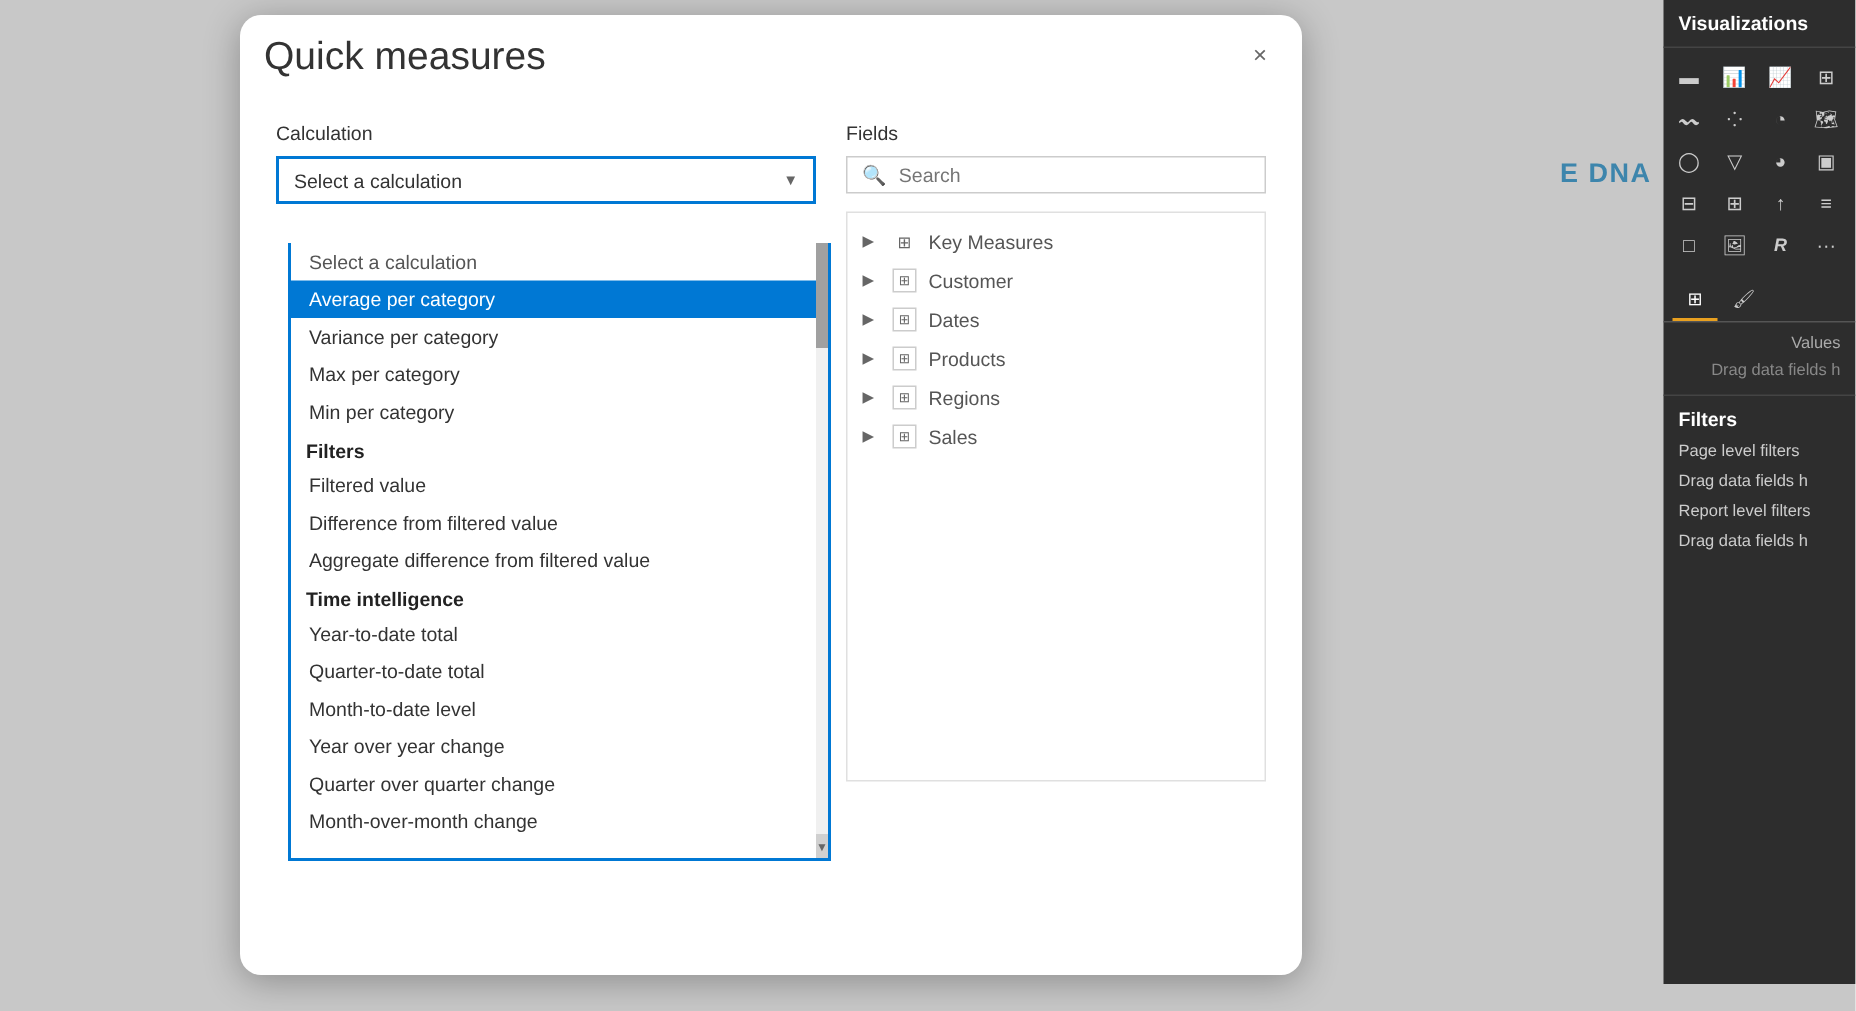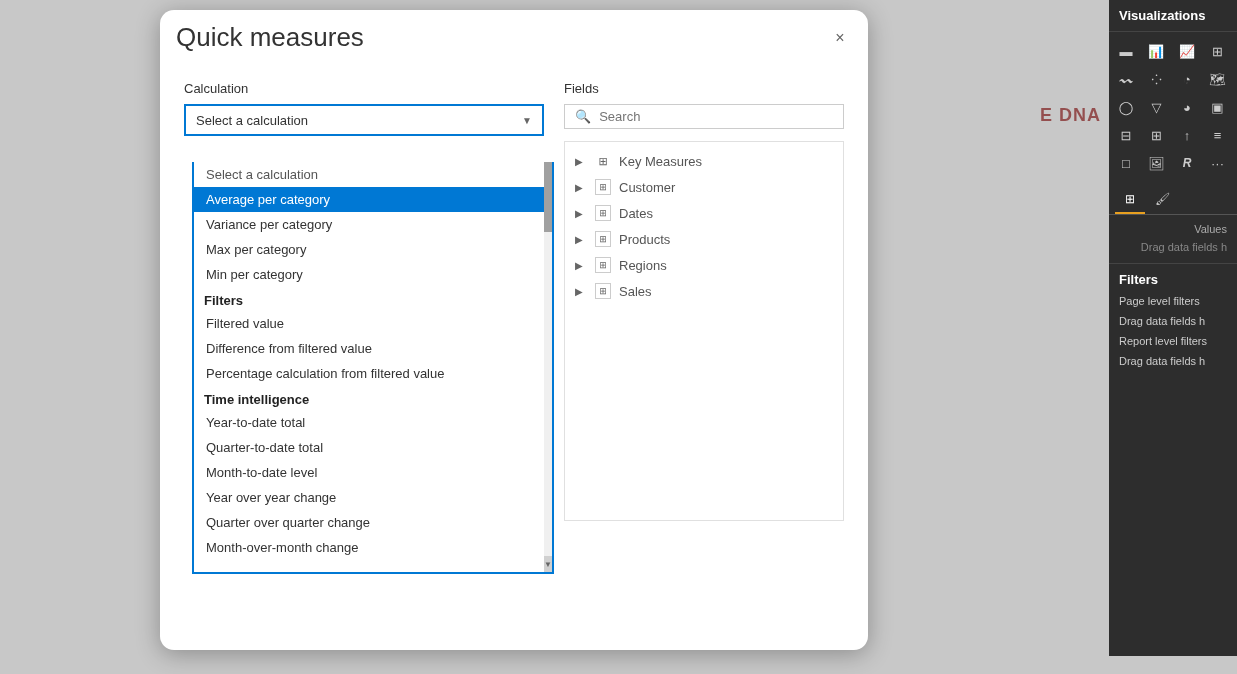--- a/index.html
+++ b/index.html
@@ -324,21 +324,21 @@
       border-radius: 0;
     }
 
     
     .bg-dna {
       position: absolute;
       top: 105px;
       right: 136px;
       font-size: 18px;
       font-weight: 700;
-      color: #7f1d1d;
+      color: #0369a1;
       letter-spacing: 1px;
       opacity: 0.7;
     }
   </style>
 </head>
 <body>
 
 <div class="right-panel">
   <div class="viz-header">Visualizations</div>
   <div class="viz-icons-grid">
@@ -458,21 +458,21 @@
   <div class="scroll-container">
     <div class="dropdown-scroll">
       <div class="dropdown-item placeholder">Select a calculation</div>
       <div class="dropdown-item selected">Average per category</div>
       <div class="dropdown-item">Variance per category</div>
       <div class="dropdown-item">Max per category</div>
       <div class="dropdown-item">Min per category</div>
       <div class="dropdown-category">Filters</div>
       <div class="dropdown-item">Filtered value</div>
       <div class="dropdown-item">Difference from filtered value</div>
-      <div class="dropdown-item">Percentage calculation from filtered value</div>
+      <div class="dropdown-item">Aggregate difference from filtered value</div>
       <div class="dropdown-category">Time intelligence</div>
       <div class="dropdown-item">Year-to-date total</div>
       <div class="dropdown-item">Quarter-to-date total</div>
       <div class="dropdown-item">Month-to-date level</div>
       <div class="dropdown-item">Year over year change</div>
       <div class="dropdown-item">Quarter over quarter change</div>
       <div class="dropdown-item">Month-over-month change</div>
 
     </div>
 

